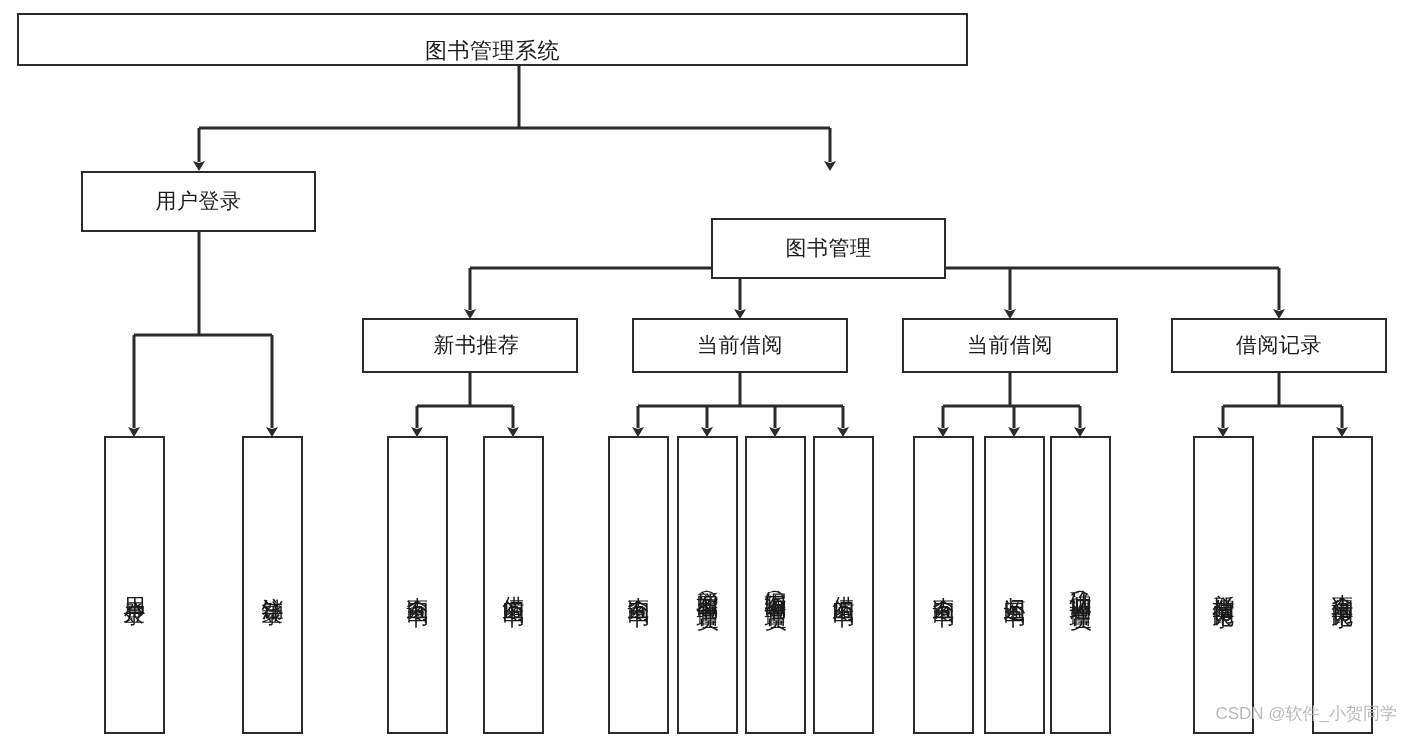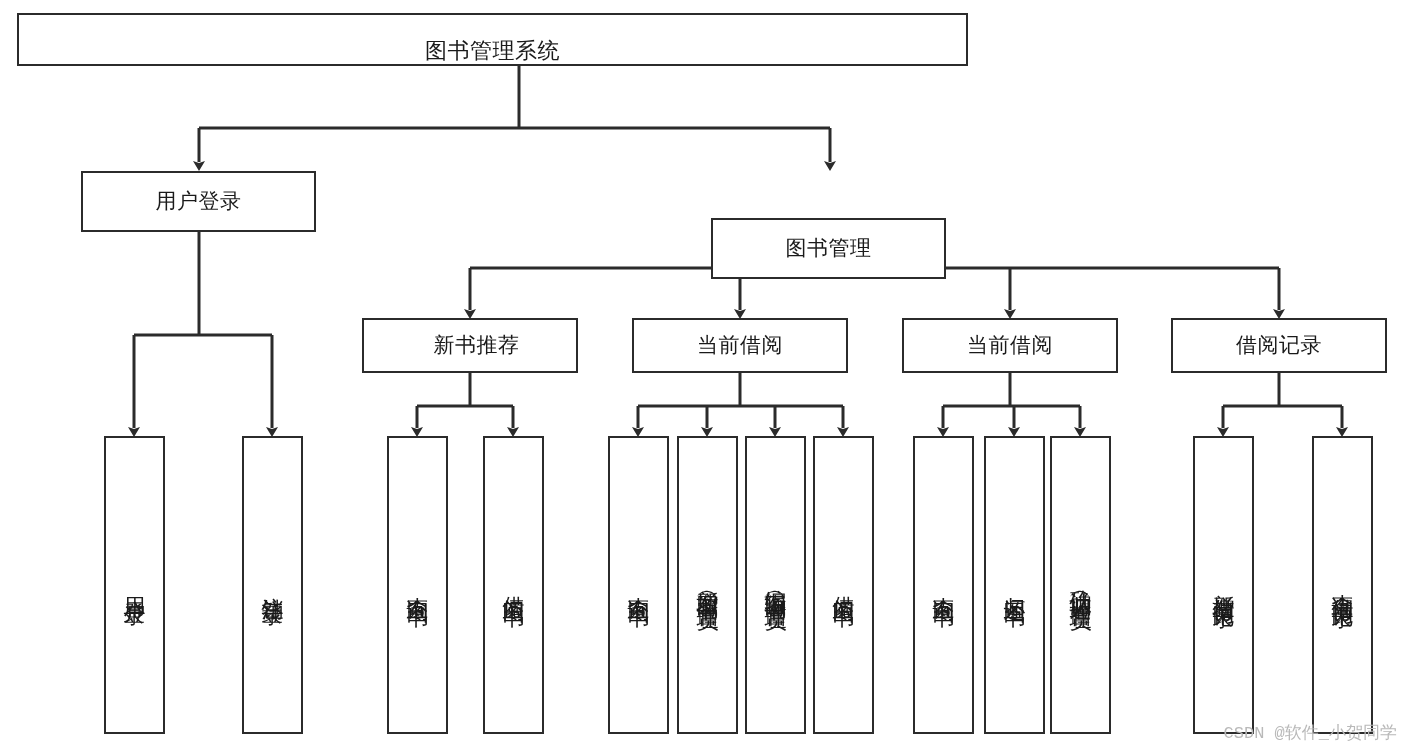--- a/index.html
+++ b/index.html
@@ -59,26 +59,26 @@
     text-orientation: upright;
     font-size: 22px;
     line-height: 1.1;
     letter-spacing: 3px;
     max-height: 100%;
     white-space: normal;
   }
   .watermark {
     position: absolute;
     right: 8px;
-    bottom: 3px;
+    bottom: 22px;
     font-size: 17px;
     color: #b9b9b9;
     z-index: 5;
     white-space: nowrap;
-    font-family: Liberation Mono, monospace;
+    font-family: Liberation Sans, sans-serif;
   }
 </style>
 </head>
 <body>
 
 <div id="canvas">
 
   <svg id="diagram-svg" viewBox="0 0 1405 747">
     <defs>
       <marker id="arrow" markerWidth="10" markerHeight="12" refX="1" refY="6" orient="auto" markerUnits="userSpaceOnUse">

